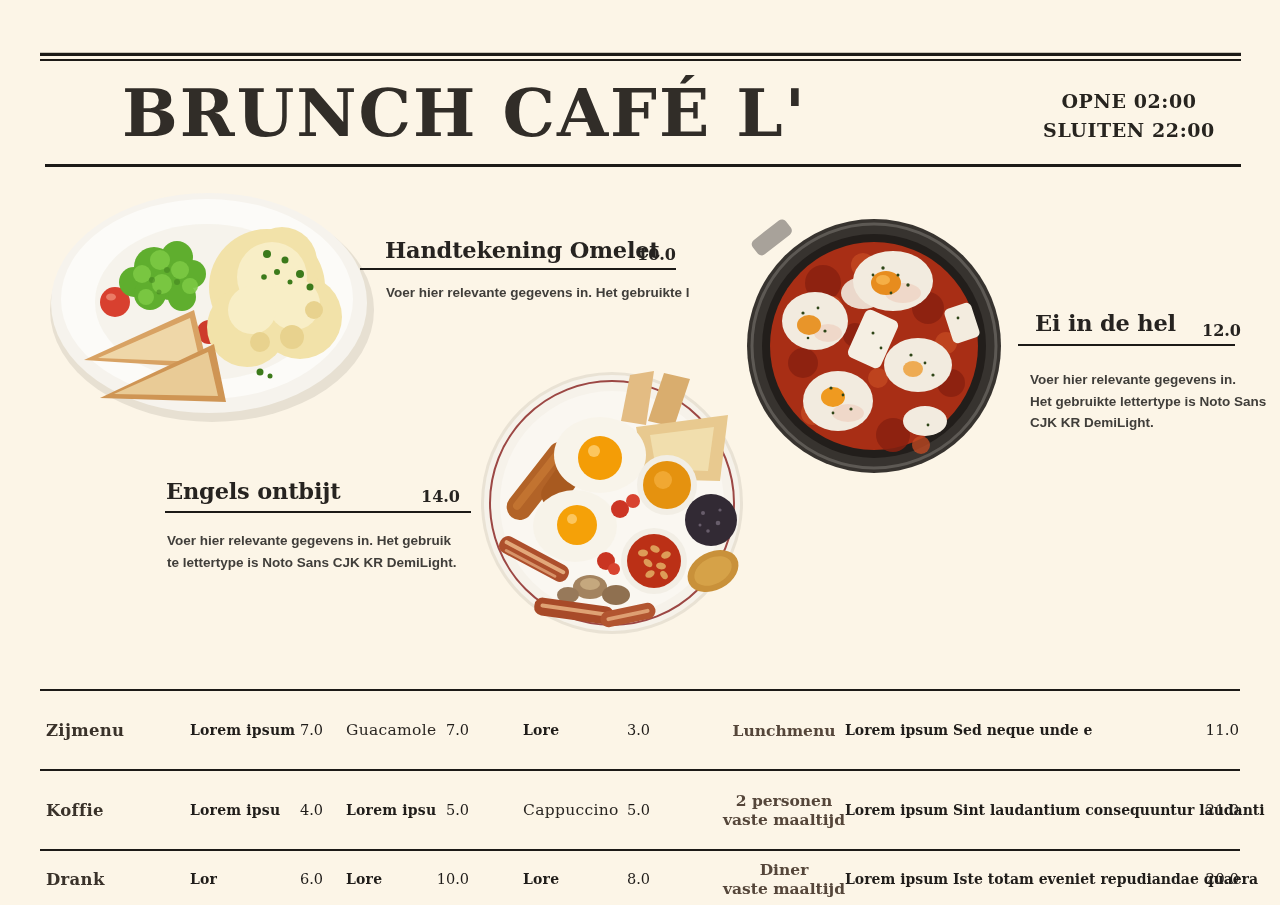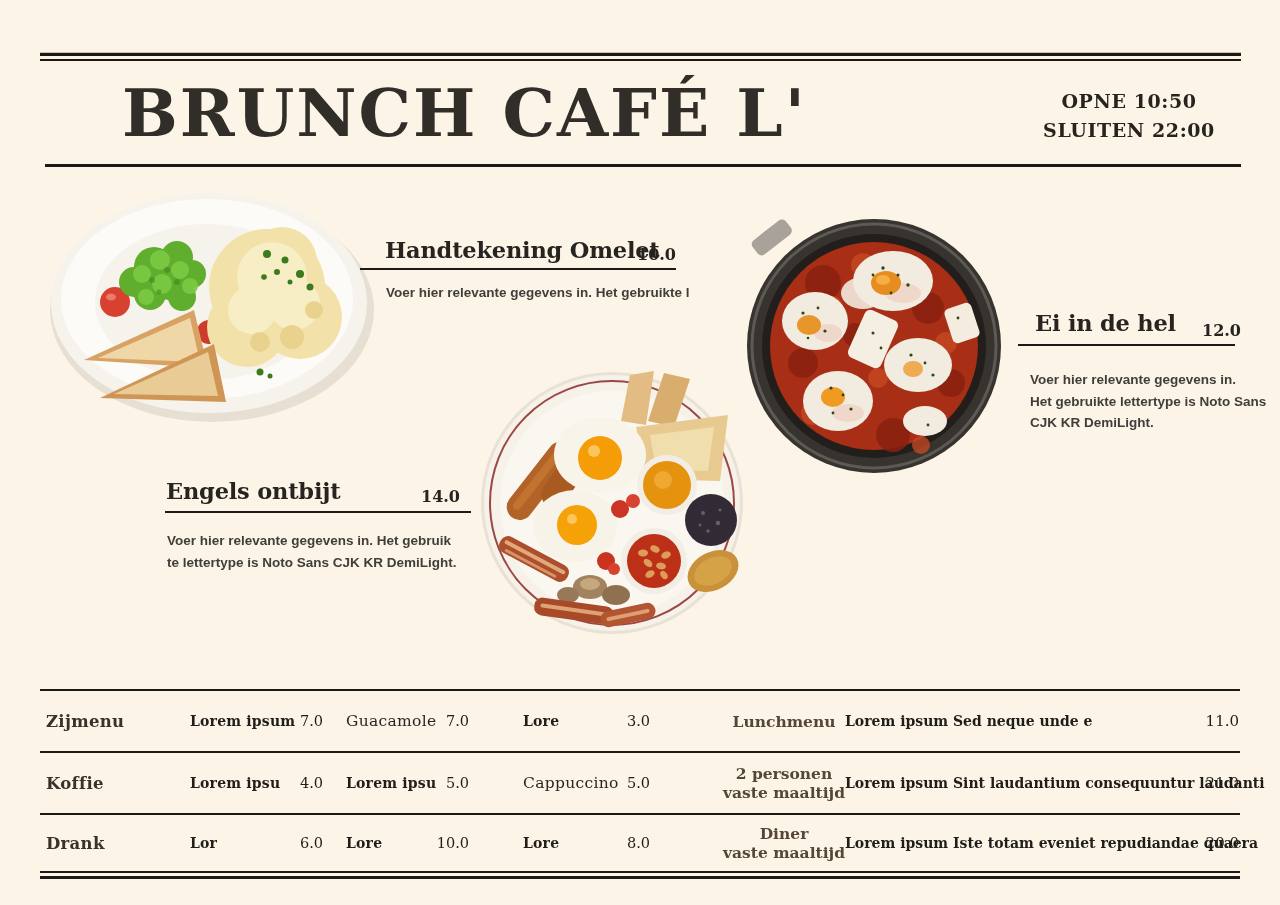--- a/index.html
+++ b/index.html
@@ -58,21 +58,21 @@
   .d3-rule{left:165px;top:511px;width:306px;}
   .d3-desc{left:167px;top:530px;}
 
   .photo{display:block;}
   .photo1{left:42px;top:182px;width:335px;height:250px;}
   .photo2{left:743px;top:213px;width:258px;height:263px;}
   .photo3{left:478px;top:363px;width:268px;height:278px;}
 
   
   .menu-table{left:40px;top:689px;width:1200px;border-top:2px solid var(--line);}
-  .t-row{position:relative;height:62px;border-bottom:2px solid var(--line);}
+  .t-row{position:relative;height:80px;border-bottom:2px solid var(--line);}
   .t-row.last{height:56px;border-bottom:none;}
   .t-row span{position:absolute;top:50%;transform:translateY(-50%);white-space:nowrap;}
   .tc{left:6px;font-size:16.5px;font-weight:700;color:#3A322A;letter-spacing:.3px;}
   .tn{font-size:14px;font-weight:700;color:#201d1a;letter-spacing:.2px;}
   .tn.reg{font-weight:400;font-size:15.5px;letter-spacing:.3px;color:#2a2622;}
   .tp{font-size:14.5px;color:#201d1a;text-align:right;width:50px;}
   .tn1{left:150px;} .tp1{left:233px;}
   .tn2{left:306px;} .tp2{left:379px;}
   .tn3{left:483px;} .tp3{left:560px;}
   .trc{left:679px;width:130px;font-size:15.5px;font-weight:700;color:var(--brown);line-height:19px;white-space:normal !important;}
@@ -90,21 +90,21 @@
 <div class="abs top-rule">
   <div class="r1"></div>
     <div class="r2"></div>
     <div class="r3"></div>
     <div class="r4"></div>
 </div>
 
 <h1 class="abs page-title">BRUNCH CAFÉ L'</h1>
 
 <div class="abs hours">
-  <div>OPNE 10:50</div>
+  <div>OPNE 02:00</div>
   <div>SLUITEN 22:00</div>
 </div>
 
 <div class="abs title-rule"></div>
 
 <svg class="abs photo photo1" viewBox="0 0 335 250" aria-hidden="true">
   <ellipse cx="170" cy="128" rx="162" ry="112" fill="#e7e0d2"></ellipse>
   <ellipse cx="167" cy="121" rx="158" ry="110" fill="#f6f3ed"></ellipse>
   <ellipse cx="165" cy="117" rx="146" ry="100" fill="#fcfbf8"></ellipse>
   <ellipse cx="165" cy="120" rx="112" ry="78" fill="#f1ece1" opacity=".55"></ellipse>

